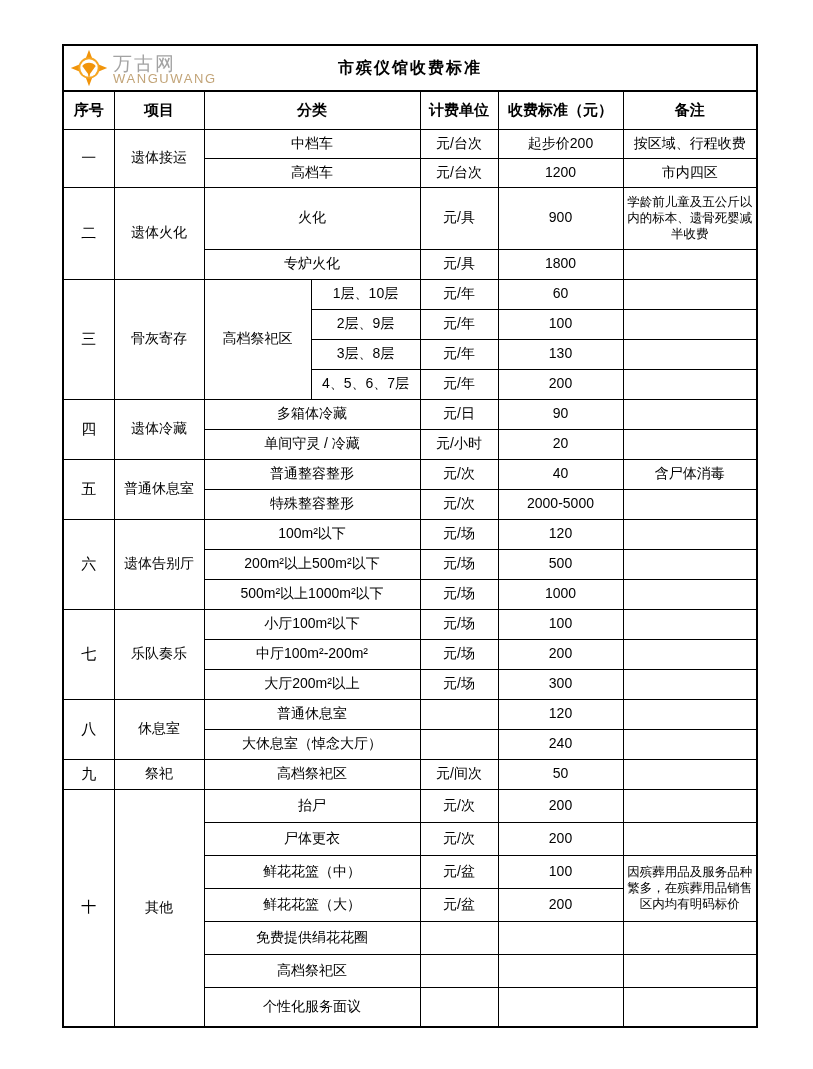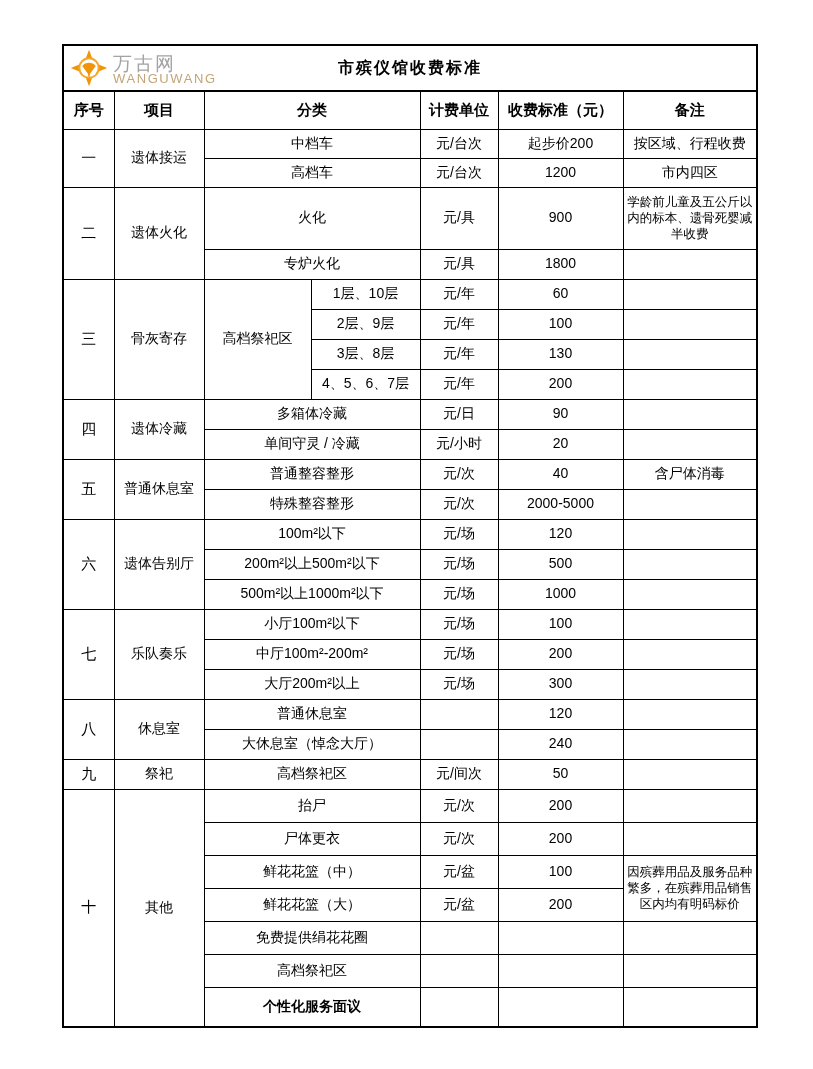--- a/index.html
+++ b/index.html
@@ -25,21 +25,21 @@
 
   
   tr.head-row { height:38px; }
   tr.head-row td { font-weight:bold; font-size:15px; }
 
   
   tbody tr { height:30px; }
   tr.g0 { height:29px; }
   tr.g1.r0 { height:62px; }
   tr.g9 { height:33px; }
-  tr.g9.r6 { height:40px;font-weight:bold; }
+  tr.g9.r6 { height:40px; }
 
   td.index-cell { font-size:15px; }
   td.small-remark { font-size:12.5px; line-height:16px; padding:4px 2px; }
 </style>
 </head>
 <body>
 
 <div class="page">
   <table class="fee-table">
     <colgroup>

